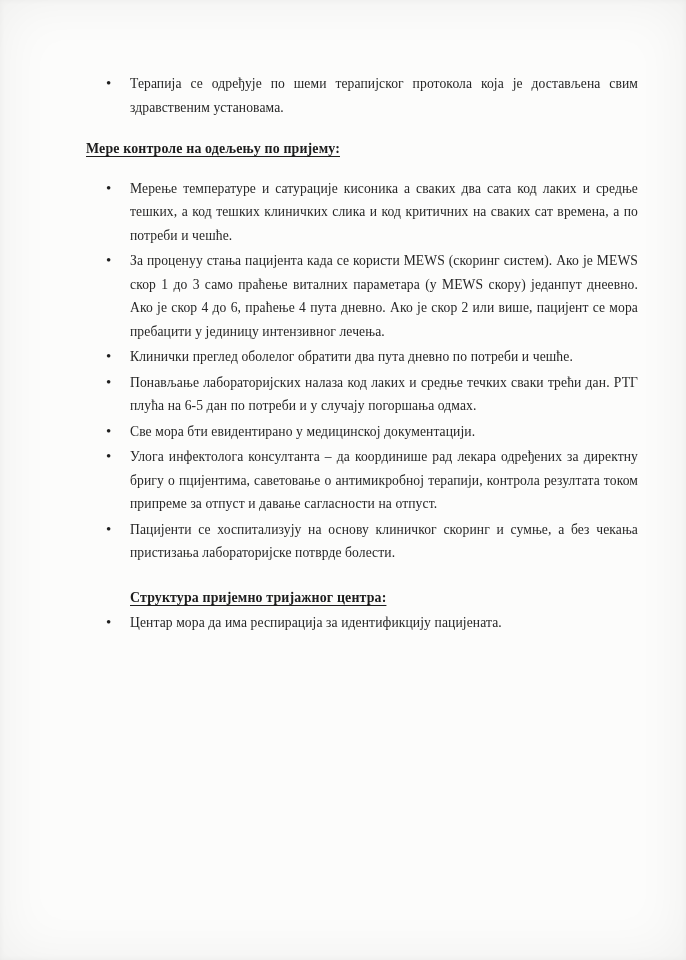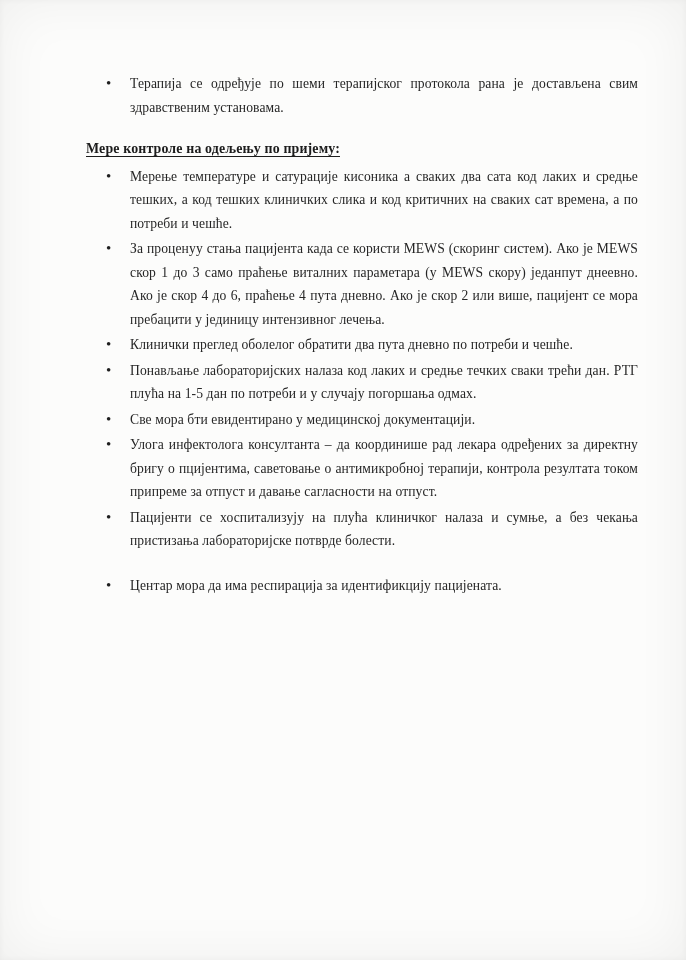--- a/index.html
+++ b/index.html
@@ -55,65 +55,66 @@
     font-weight: bold;
     text-decoration: underline;
     text-underline-offset: 3px;
     margin: 0;
     line-height: 23.5px;
     letter-spacing: 0.15px;
     color: #1c1c1c;
     text-align: left;
   }
   .section-1 { margin-top: 18px; }
-  .section-1 .section-heading { margin-bottom: 4px; }
+  .section-1 .section-heading { margin-bottom: 16px; }
   .section-2 { margin-top: 21px; }
   .section-2 .section-heading { margin-left: 44px; }
   .section-2 ul.bullets { margin-top: 2px; }
 </style>
 </head>
 <body>
 
 <div class="sheet">
   <div class="page-inner doc-text">
 
     <ul class="bullets">
       <li>
-        <span>Терапија се одређује по шеми терапијског протокола рана је достављена свим здравственим установама.</span>
+        <span>Терапија се одређује по шеми терапијског протокола која је достављена свим здравственим установама.</span>
       </li>
     </ul>
 
     <div class="section-1">
       <h2 class="section-heading">Мере контроле на одељењу по пријему:</h2>
       <ul class="bullets">
         <li>
           <span>Мерење температуре и сатурације кисоника а сваких два сата код лаких и средње тешких, а код тешких клиничких слика  и код критичних на сваких сат времена, а по потреби и чешће.</span>
         </li>
         <li>
           <span>За проценуу стања пацијента када се користи MEWS (скоринг систем). Ако је MEWS скор 1 до 3 само праћење виталних параметара (у MEWS скору) једанпут днеевно. Ако је скор 4 до 6, праћење 4 пута дневно. Ако је скор 2 или више, пацијент се мора пребацити у јединицу интензивног лечења.</span>
         </li>
         <li>
           <span>Клинички преглед оболелог обратити два пута дневно по потреби и чешће.</span>
         </li>
         <li>
-          <span>Понављање лабораторијских налаза код лаких и средње течких сваки трећи дан. РТГ плућа на 1-5 дан по потреби и у случају погоршања одмах.</span>
+          <span>Понављање лабораторијских налаза код лаких и средње течких сваки трећи дан. РТГ плућа на 6-5 дан по потреби и у случају погоршања одмах.</span>
         </li>
         <li>
           <span>Све мора бти евидентирано у медицинској документацији.</span>
         </li>
         <li>
           <span>Улога инфектолога консултанта – да координише рад лекара одређених за директну бригу о пцијентима, саветовање о антимикробној терапији, контрола резултата током припреме за отпуст и давање сагласности на отпуст.</span>
         </li>
         <li>
-          <span>Пацијенти се хоспитализују на плућа клиничког налаза и сумње, а без чекања пристизања лабораторијске потврде болести.</span>
+          <span>Пацијенти се хоспитализују на основу клиничког скоринг и сумње, а без чекања пристизања лабораторијске потврде болести.</span>
         </li>
       </ul>
     </div>
 
     <div class="section-2">
+      <h2 class="section-heading">Структура пријемно тријажног центра:</h2>
       <ul class="bullets">
         <li>
           <span>Центар мора да има респирација за идентификцију пацијената.</span>
         </li>
       </ul>
     </div>
 
   </div>
 </div>
 

